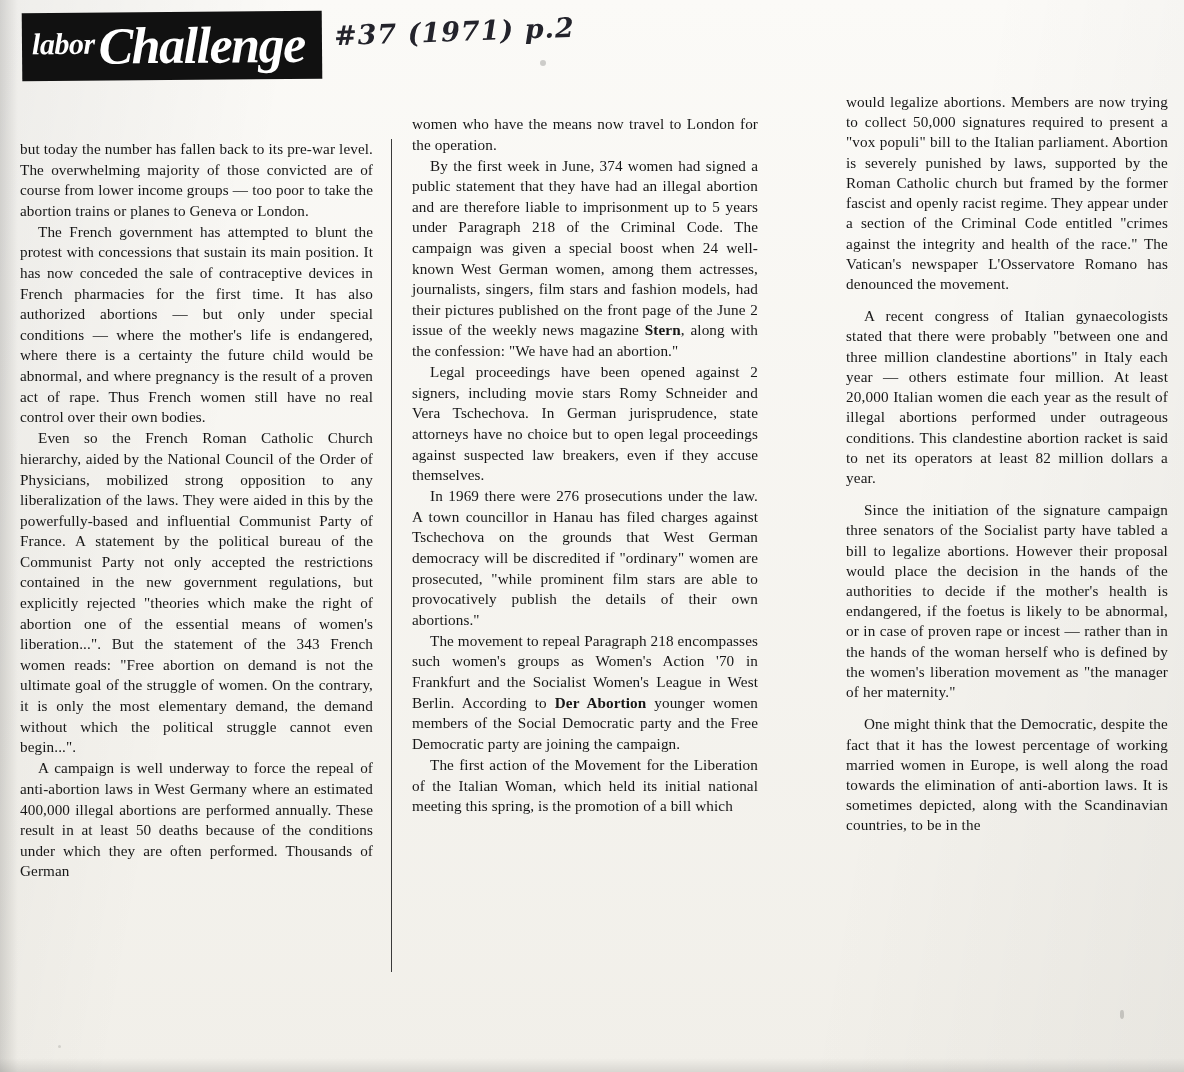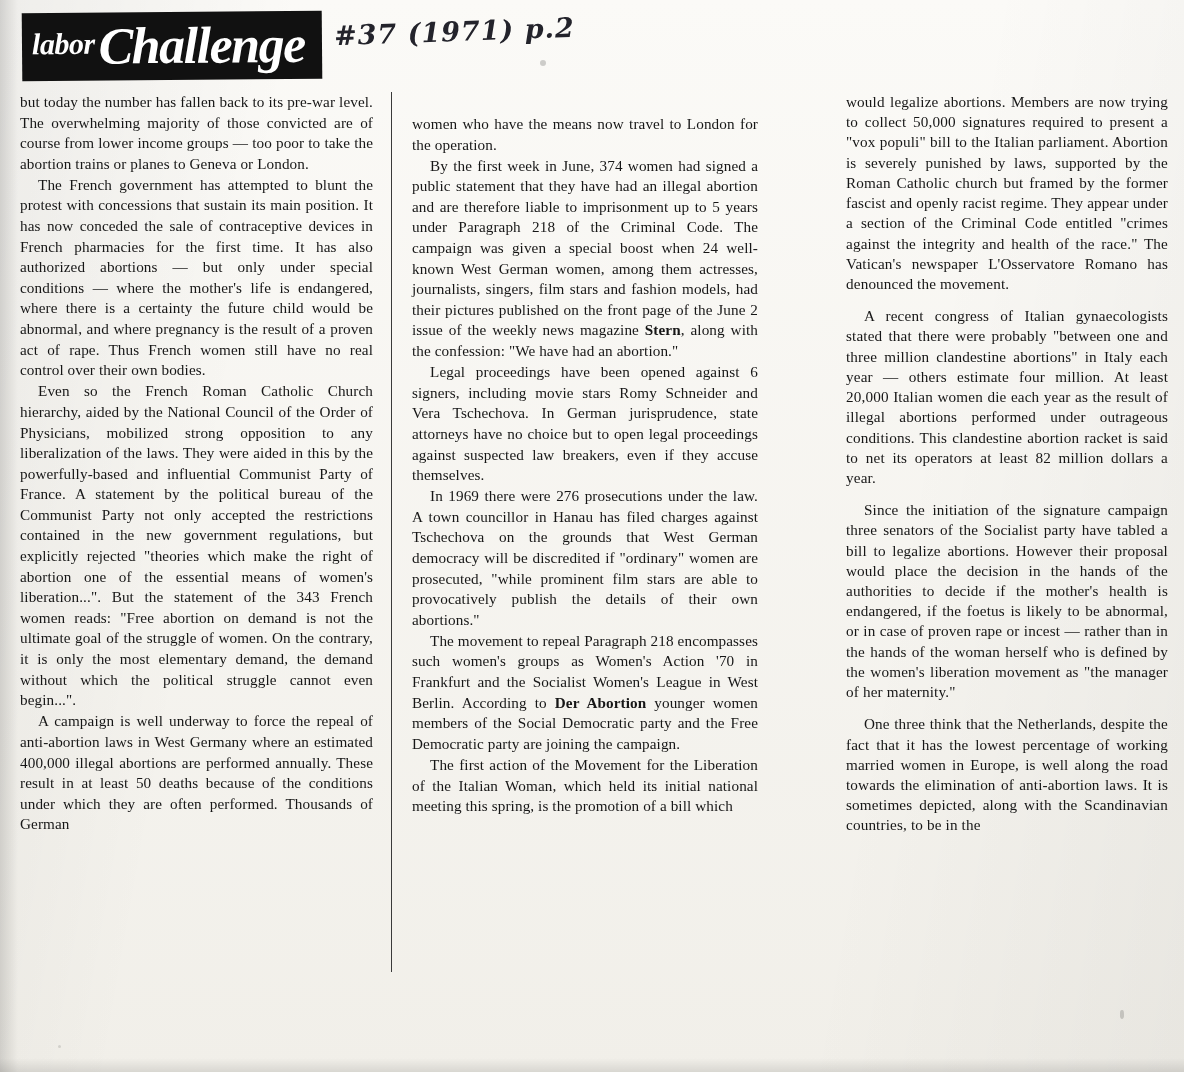--- a/index.html
+++ b/index.html
@@ -94,20 +94,21 @@
     font-size: 15.2px;
     line-height: 1.355;
     text-align: justify;
     color: #161616;
     letter-spacing: 0.1px;
   }
   .col-1 {
     width: 372px;
     padding-right: 18px;
     border-right: 1.5px solid #3a3a3a;
+    margin-top: 47px;
   }
   .col-2 {
     width: 384px;
     padding-left: 20px;
     padding-right: 18px;
     margin-top: 22px;
   }
   .col-3 {
     width: 392px;
     padding-left: 22px;
@@ -172,31 +173,31 @@
     <div class="col col-1">
       <p class="first">but today the number has fallen back to its pre-war level. The overwhelming majority of those convicted are of course from lower income groups — too poor to take the abortion trains or planes to Geneva or London.</p>
       <p>The French government has attempted to blunt the protest with concessions that sustain its main position. It has now conceded the sale of contraceptive devices in French pharmacies for the first time. It has also authorized abortions — but only under special conditions — where the mother's life is endangered, where there is a certainty the future child would be abnormal, and where pregnancy is the result of a proven act of rape. Thus French women still have no real control over their own bodies.</p>
       <p>Even so the French Roman Catholic Church hierarchy, aided by the National Council of the Order of Physicians, mobilized strong opposition to any liberalization of the laws. They were aided in this by the powerfully-based and influential Communist Party of France. A statement by the political bureau of the Communist Party not only accepted the restrictions contained in the new government regulations, but explicitly rejected "theories which make the right of abortion one of the essential means of women's liberation...". But the statement of the 343 French women reads: "Free abortion on demand is not the ultimate goal of the struggle of women. On the contrary, it is only the most elementary demand, the demand without which the political struggle cannot even begin...".</p>
       <p>A campaign is well underway to force the repeal of anti-abortion laws in West Germany where an estimated 400,000 illegal abortions are performed annually. These result in at least 50 deaths because of the conditions under which they are often performed. Thousands of German</p>
     </div>
 
     <div class="col col-2">
       <p class="first">women who have the means now travel to London for the operation.</p>
       <p>By the first week in June, 374 women had signed a public statement that they have had an illegal abortion and are therefore liable to imprisonment up to 5 years under Paragraph 218 of the Criminal Code. The campaign was given a special boost when 24 well-known West German women, among them actresses, journalists, singers, film stars and fashion models, had their pictures published on the front page of the June 2 issue of the weekly news magazine <b class="inline-bold">Stern</b>, along with the confession: "We have had an abortion."</p>
-      <p>Legal proceedings have been opened against 6 signers, including movie stars Romy Schneider and Vera Tschechova. In German jurisprudence, state attorneys have no choice but to open legal proceedings against suspected law breakers, even if they accuse themselves.</p>
+      <p>Legal proceedings have been opened against 2 signers, including movie stars Romy Schneider and Vera Tschechova. In German jurisprudence, state attorneys have no choice but to open legal proceedings against suspected law breakers, even if they accuse themselves.</p>
       <p>In 1969 there were 276 prosecutions under the law. A town councillor in Hanau has filed charges against Tschechova on the grounds that West German democracy will be discredited if "ordinary" women are prosecuted, "while prominent film stars are able to provocatively publish the details of their own abortions."</p>
       <p>The movement to repeal Paragraph 218 encompasses such women's groups as Women's Action '70 in Frankfurt and the Socialist Women's League in West Berlin. According to <b class="inline-bold">Der Abortion</b> younger women members of the Social Democratic party and the Free Democratic party are joining the campaign.</p>
       <p>The first action of the Movement for the Liberation of the Italian Woman, which held its initial national meeting this spring, is the promotion of a bill which</p>
     </div>
 
     <div class="col col-3">
       <p class="first tight">would legalize abortions. Members are now trying to collect 50,000 signatures required to present a "vox populi" bill to the Italian parliament. Abortion is severely punished by laws, supported by the Roman Catholic church but framed by the former fascist and openly racist regime. They appear under a section of the Criminal Code entitled "crimes against the integrity and health of the race." The Vatican's newspaper L'Osservatore Romano has denounced the movement.</p>
       <p class="spaced tight">A recent congress of Italian gynaecologists stated that there were probably "between one and three million clandestine abortions" in Italy each year — others estimate four million. At least 20,000 Italian women die each year as the result of illegal abortions performed under outrageous conditions. This clandestine abortion racket is said to net its operators at least 82 million dollars a year.</p>
       <p class="spaced tight">Since the initiation of the signature campaign three senators of the Socialist party have tabled a bill to legalize abortions. However their proposal would place the decision in the hands of the authorities to decide if the mother's health is endangered, if the foetus is likely to be abnormal, or in case of proven rape or incest — rather than in the hands of the woman herself who is defined by the women's liberation movement as "the manager of her maternity."</p>
-      <p class="spaced tight">One three think that the Netherlands, despite the fact that it has the lowest percentage of working married women in Europe, is well along the road towards the elimination of anti-abortion laws. It is sometimes depicted, along with the Scandinavian countries, to be in the</p>
+      <p class="spaced tight">One might think that the Democratic, despite the fact that it has the lowest percentage of working married women in Europe, is well along the road towards the elimination of anti-abortion laws. It is sometimes depicted, along with the Scandinavian countries, to be in the</p>
     </div>
 
   </div>
 
   <div class="smudge sm1"></div>
   <div class="smudge sm2"></div>
   <div class="smudge sm3"></div>
   <div class="edge-shade"></div>
   <div class="edge-shade-b"></div>
 </div>

